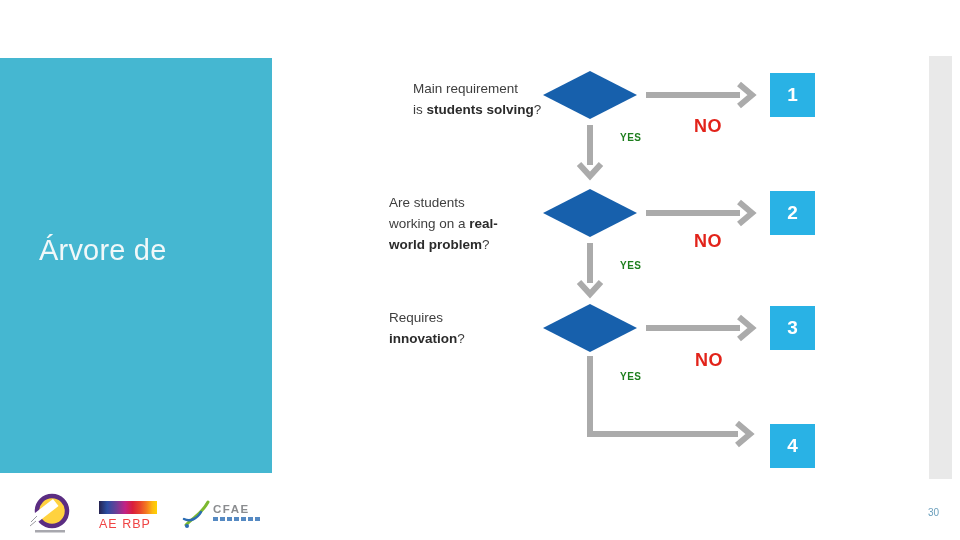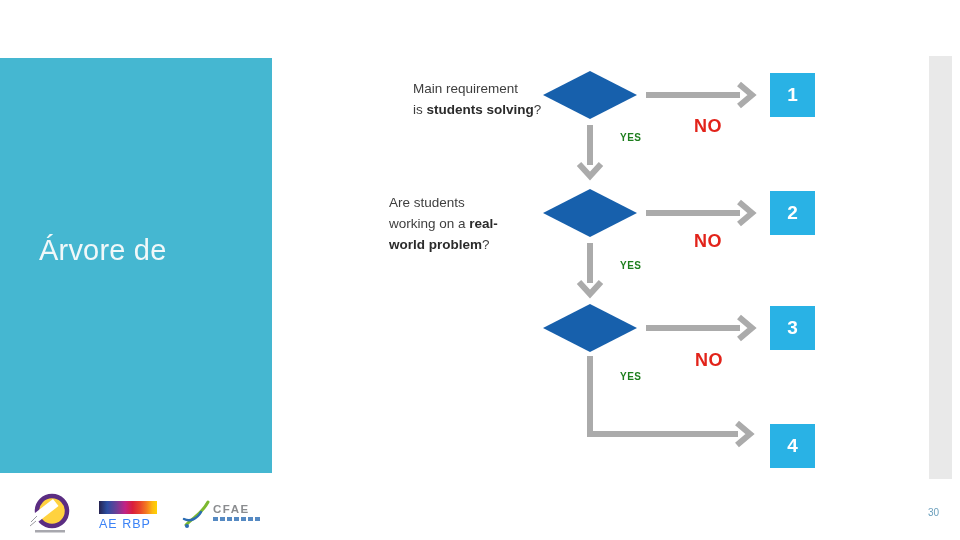--- a/index.html
+++ b/index.html
@@ -45,21 +45,21 @@
     background:var(--box-cyan); color:#ffffff; font-weight:bold;
     font-size:19px; display:flex; align-items:center; justify-content:center;
   }
   
   .logo { position:absolute; }
   .aerbp-bar {
     width:58px; height:13px;
     background:linear-gradient(90deg,#26224f 0%,#2b4ea2 14%,#6c3f97 30%,#c22286 45%,#d91f3c 58%,#e8432c 70%,#f47b20 82%,#fdb913 92%,#ffd400 100%);
   }
   .aerbp-label {
-    margin-top:3px; color:#3b82f6; font-size:12.5px; letter-spacing:1px;
+    margin-top:3px; color:#ef4444; font-size:12.5px; letter-spacing:1px;
   }
   .cfae-label { color:#8a8c8f; font-weight:bold; font-size:11.5px; letter-spacing:1.5px; }
   .cfae-sub {
     margin-top:2px; width:48px; height:4px;
     background:repeating-linear-gradient(90deg,#2b6cb3 0 5px, transparent 5px 7px);
     opacity:0.8;
   }
   .page-number {
     position:absolute; left:928px; top:507px; width:24px; 
     color:var(--page-num-blue); font-size:10px;
@@ -102,20 +102,24 @@
 
   <div class="question q1">
     <div><span>Main requirement</span><b></b><span></span></div>
     <div><span>is </span><b>students solving</b><span>?</span></div>
   </div>
   <div class="question q2">
     <div><span>Are students</span><b></b><span></span></div>
     <div><span>working on a </span><b>real-</b><span></span></div>
     <div><span></span><b>world problem</b><span>?</span></div>
   </div>
+  <div class="question q3">
+    <div><span>Requires</span><b></b><span></span></div>
+    <div><span></span><b>innovation</b><span>?</span></div>
+  </div>
 
   <div class="yes-label" style="left:620px; top:132px;">YES</div>
   <div class="no-label" style="left:694px; top:116px;">NO</div>
   <div class="yes-label" style="left:620px; top:260px;">YES</div>
   <div class="no-label" style="left:694px; top:231px;">NO</div>
   <div class="yes-label" style="left:620px; top:371px;">YES</div>
   <div class="no-label" style="left:695px; top:350px;">NO</div>
 
   <div class="result-box" style="top:73px;">1</div>
   <div class="result-box" style="top:191px;">2</div>

